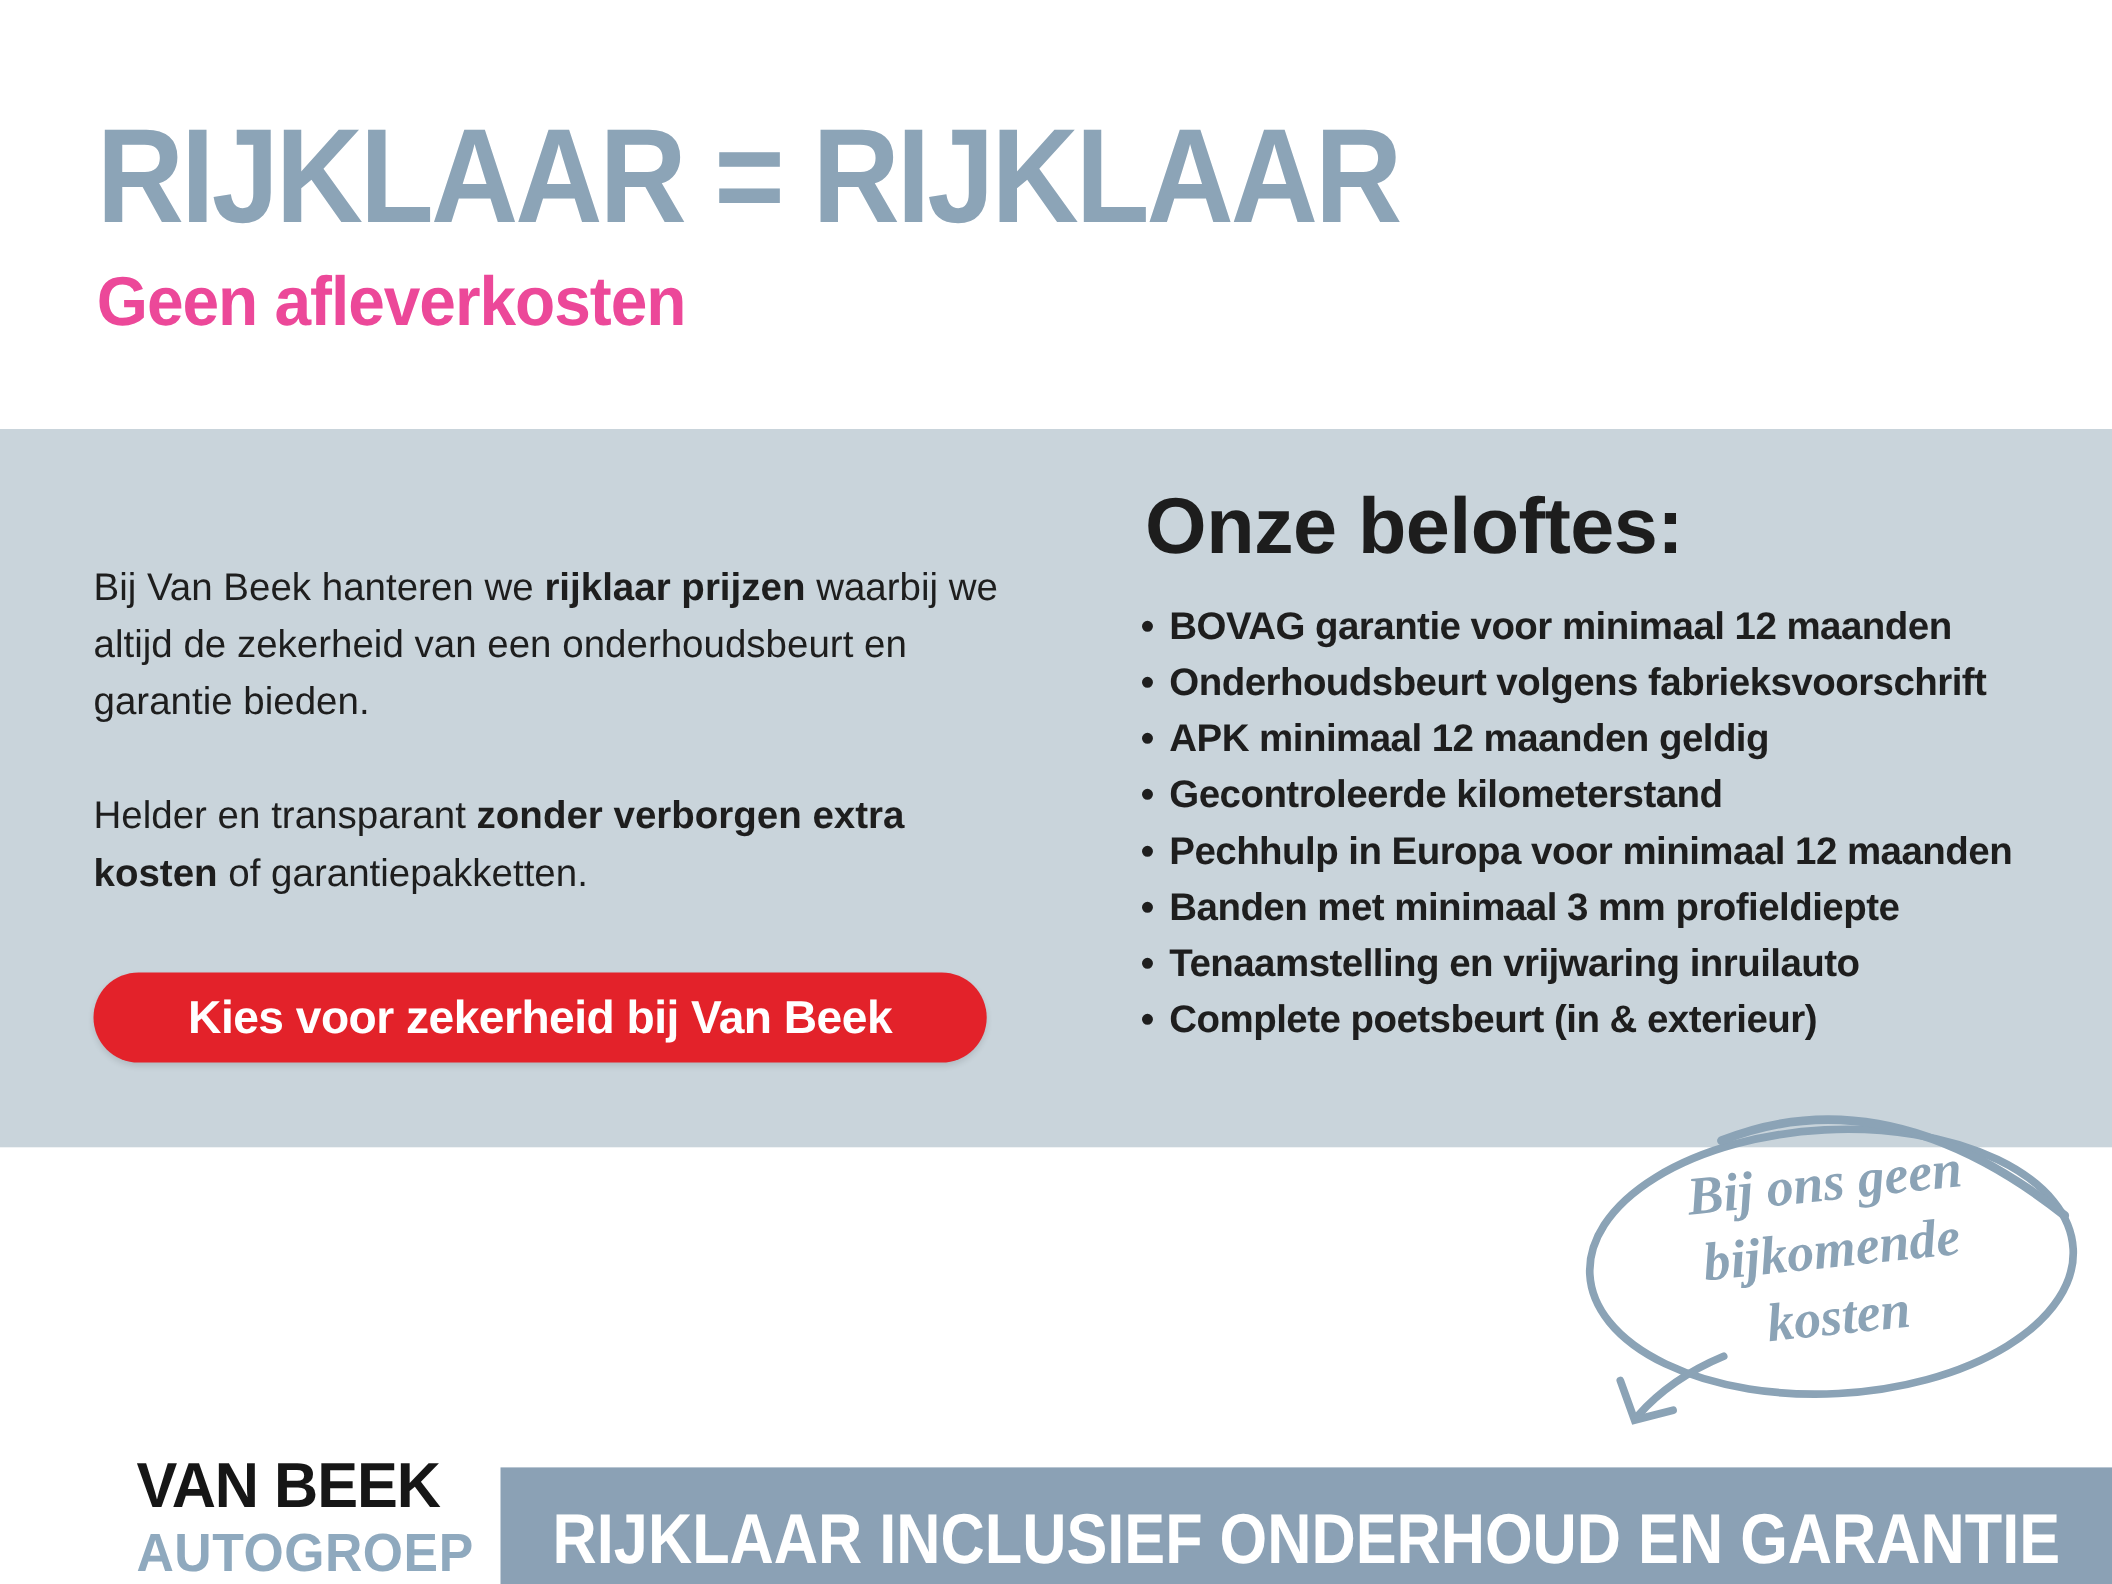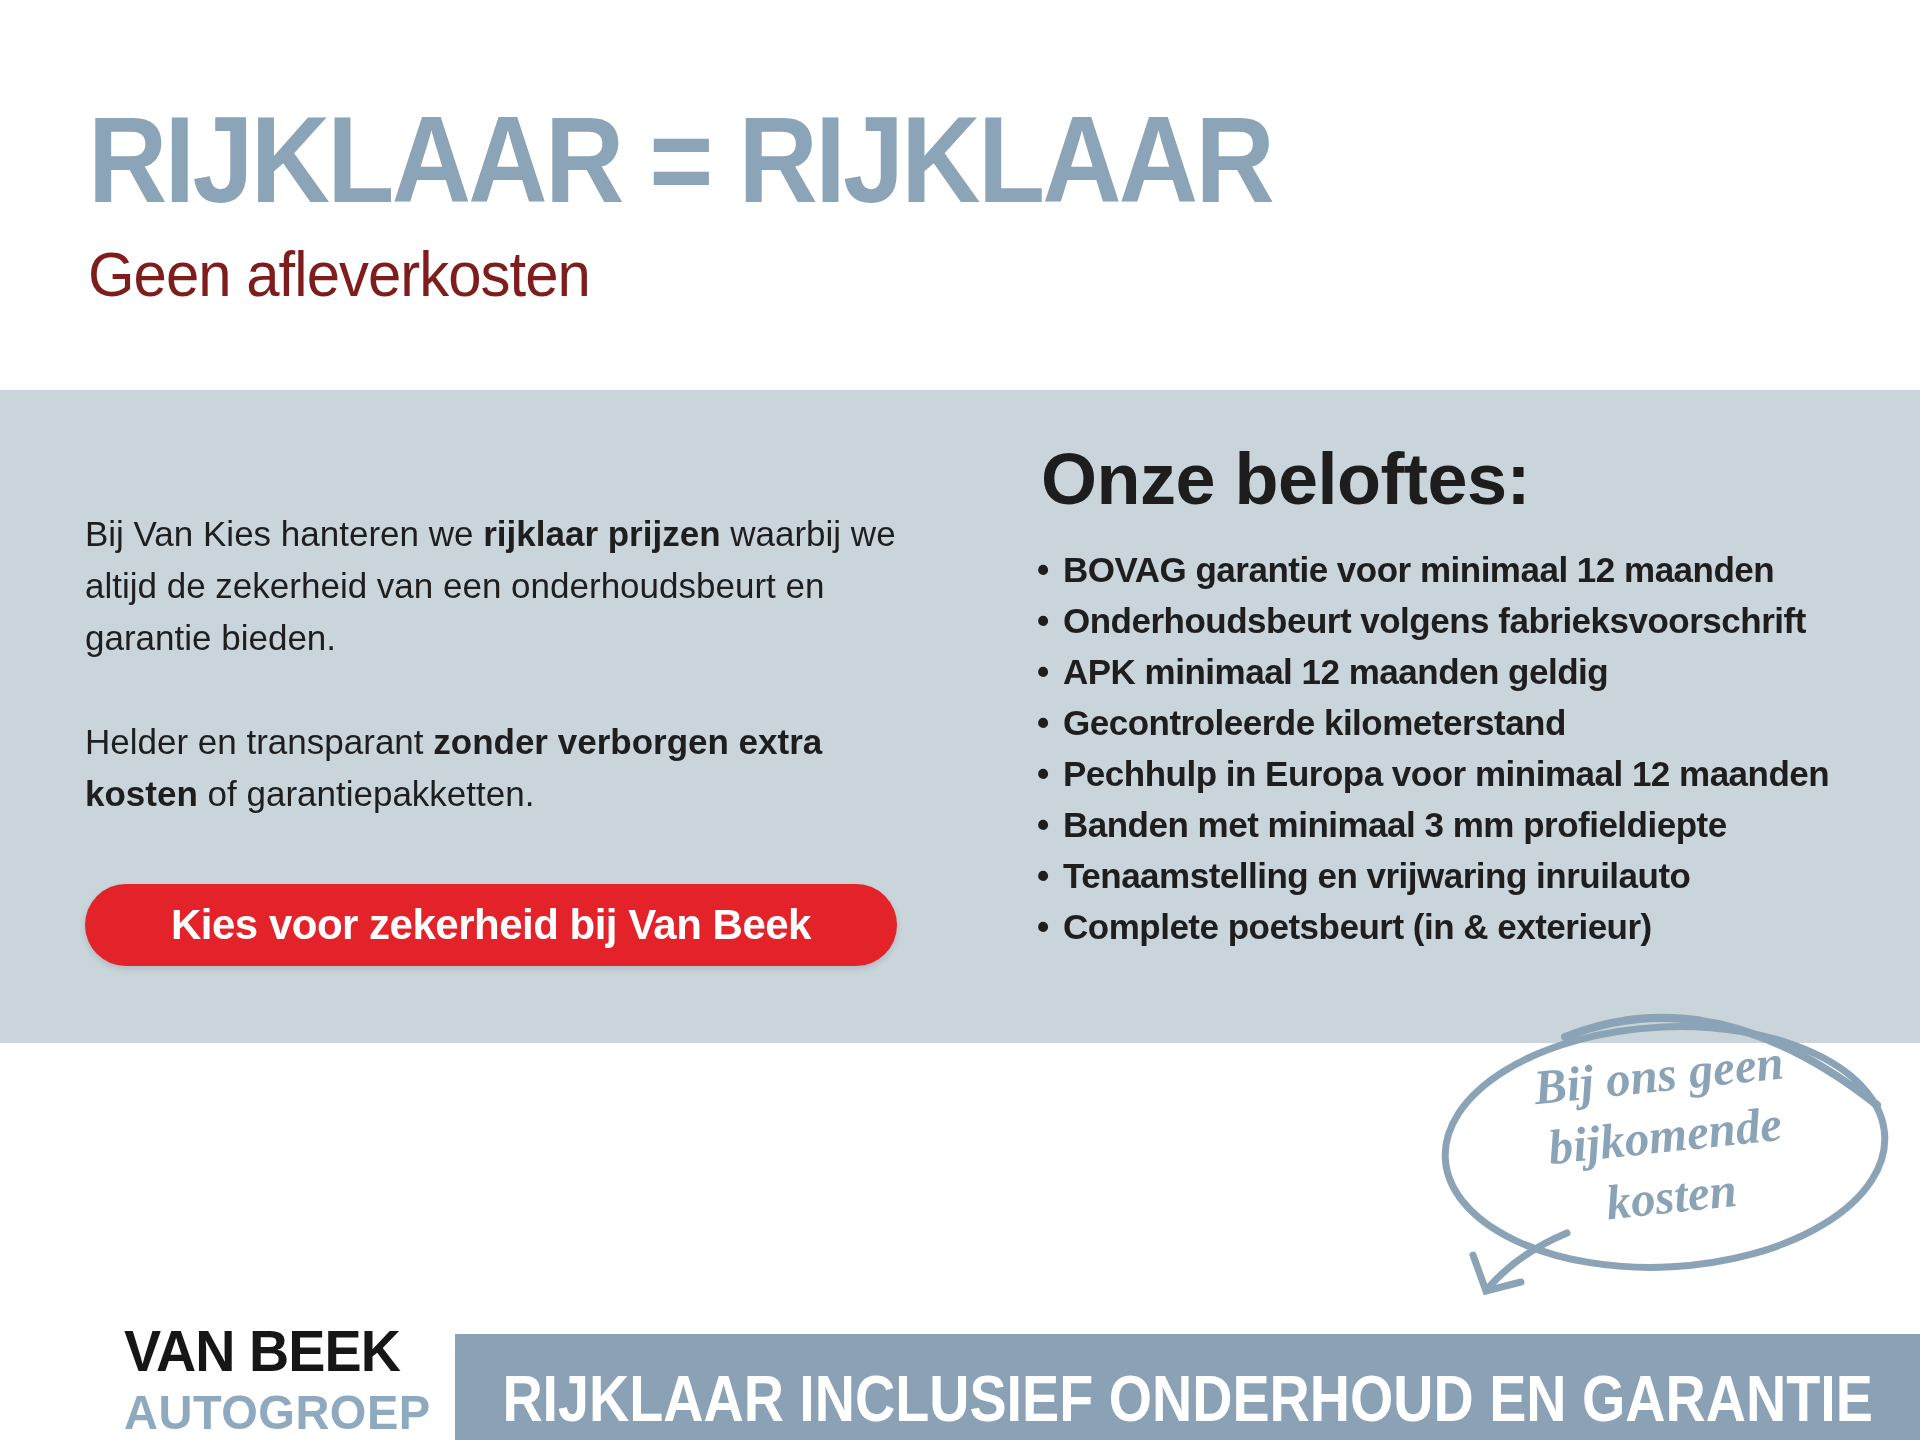--- a/index.html
+++ b/index.html
@@ -8,21 +8,21 @@
 
   
   .hero-title{
     position:absolute; left:88px; top:96px;
     font-size:122px; font-weight:800; color:#8ca4b7;
     line-height:1.05; white-space:nowrap; letter-spacing:-3px;
   }
   .hero-title .squeeze{display:inline-block; transform:scaleX(0.90); transform-origin:left center;}
   .hero-subtitle{
     position:absolute; left:88px; top:240px;
-    font-size:63px; font-weight:400; color:#7f1d1d;
+    font-size:63px; font-weight:700; color:#ec4899;
     line-height:1.1; white-space:nowrap; letter-spacing:-1px;
   }
   .hero-subtitle .squeeze{display:inline-block; transform:scaleX(0.95); transform-origin:left center;}
 
   
   .panel{
     position:absolute; left:0; top:390px; width:1920px; height:653px;
     background:#c9d4db;
   }
 
@@ -94,21 +94,21 @@
 <body>
 
 <div class="canvas">
 
   <div class="hero-title"><span class="squeeze">RIJKLAAR = RIJKLAAR</span></div>
   <div class="hero-subtitle"><span class="squeeze">Geen afleverkosten</span></div>
 
   <div class="panel"></div>
 
   <div class="intro">
-    <p><span>Bij Van Kies hanteren we </span><b>rijklaar prijzen</b><span> waarbij we altijd de zekerheid van een onderhoudsbeurt en garantie bieden.</span></p>
+    <p><span>Bij Van Beek hanteren we </span><b>rijklaar prijzen</b><span> waarbij we altijd de zekerheid van een onderhoudsbeurt en garantie bieden.</span></p>
     <p><span>Helder en transparant </span><b>zonder verborgen extra kosten</b><span> of garantiepakketten.</span></p>
   </div>
 
   <button class="cta-button">Kies voor zekerheid bij Van Beek</button>
 
   <div class="promises">
     <h2 class="promises-heading">Onze beloftes:</h2>
     <ul>
       <li>BOVAG garantie voor minimaal 12 maanden</li>
       <li>Onderhoudsbeurt volgens fabrieksvoorschrift</li>

